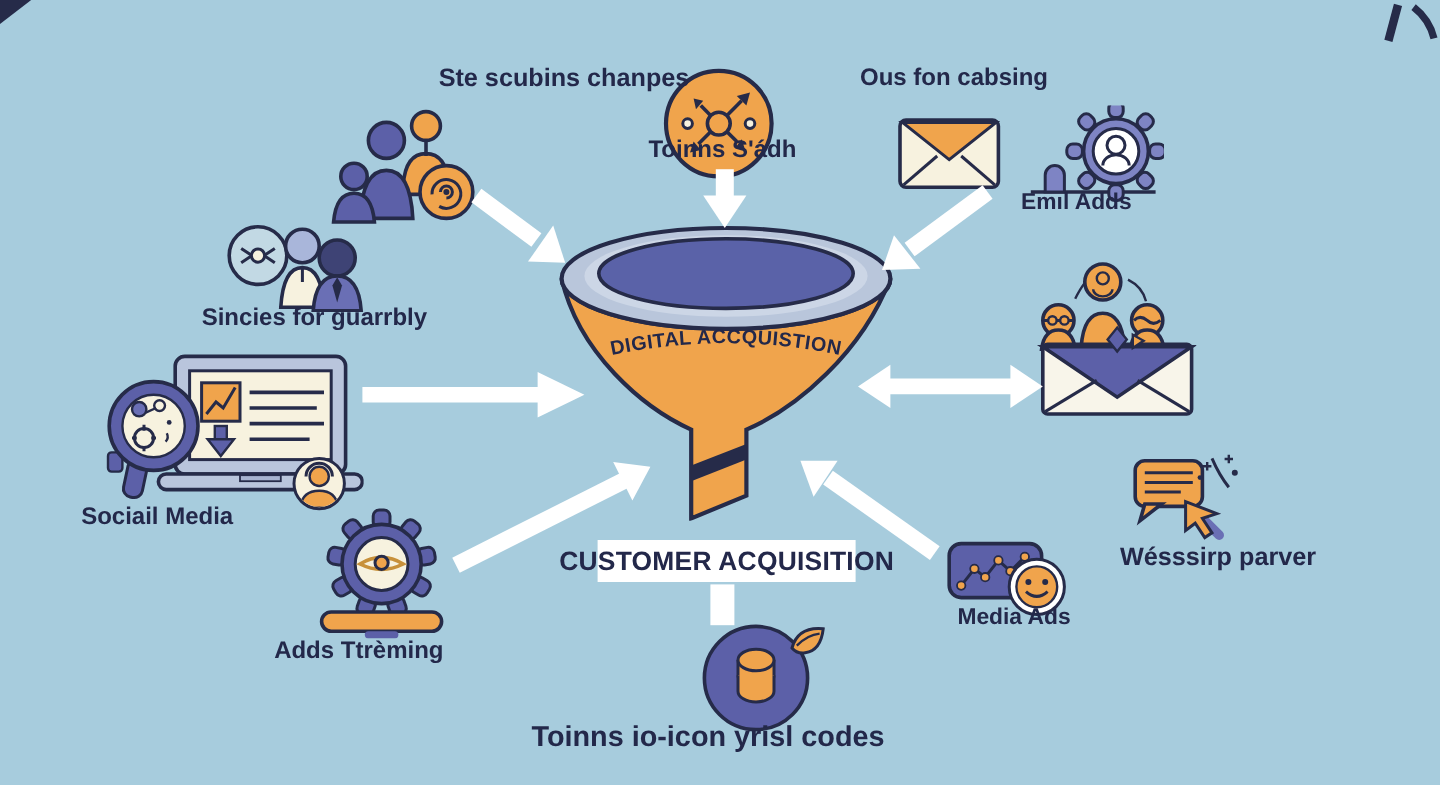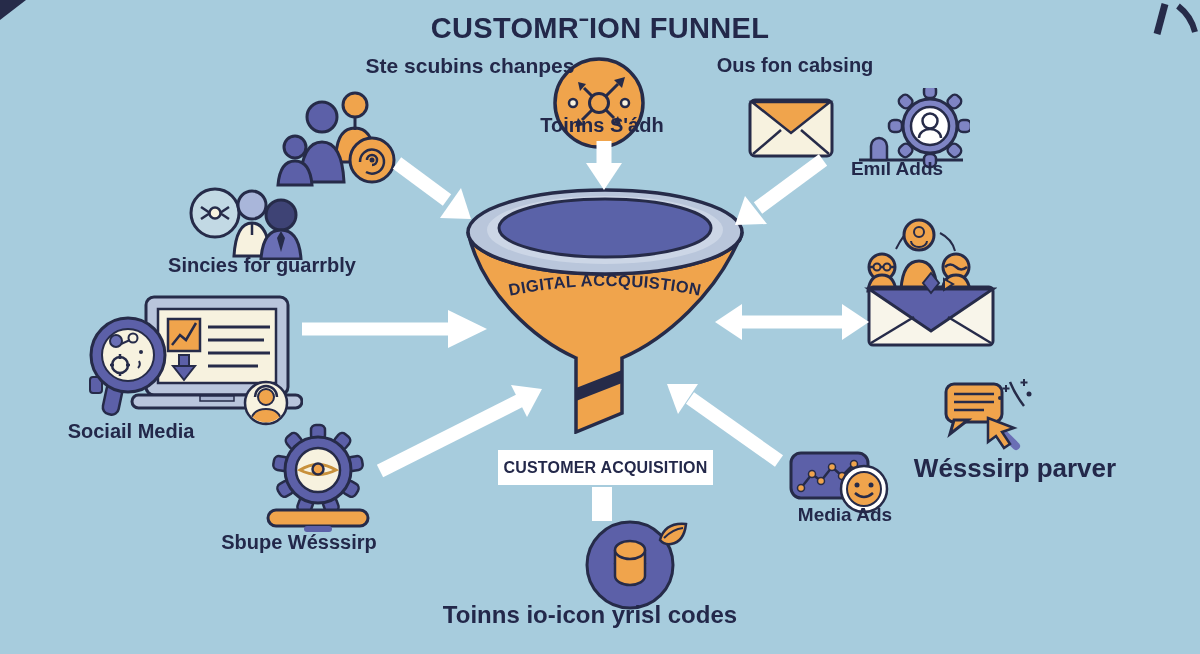--- a/index.html
+++ b/index.html
@@ -5,38 +5,37 @@
   html,body{margin:0;padding:0;background:#88aebf;}
   .canvas{position:relative;width:1200px;height:654px;background:#a7ccdd;overflow:hidden;
           font-family:"Liberation Sans",sans-serif;}
   .abs{position:absolute;}
   .title{position:absolute;left:50%;top:12px;transform:translateX(-50%);
          font-size:29px;font-weight:800;letter-spacing:.3px;color:#23284a;white-space:nowrap;}
   .lbl{position:absolute;transform:translateX(-50%);color:#23284a;font-weight:bold;
        font-size:20px;white-space:nowrap;}
   .tagbox{position:absolute;left:498px;top:450px;width:215px;height:35px;background:#ffffff;
           display:flex;align-items:center;justify-content:center;}
-  .tagbox span{font-size:16px;font-weight:bold;color:#23284a;letter-spacing:.2px;white-space:nowrap;}
+  .tagbox span{font-size:22px;font-weight:bold;color:#23284a;letter-spacing:.2px;white-space:nowrap;}
   svg{display:block;}
   #arrows{pointer-events:none;}
 </style>
 </head>
 <body>
 
 <div class="canvas">
 
   <svg class="abs" style="left:0;top:0" width="40" height="30">
     <polygon points="0,0 26,0 0,20" fill="#262b49"></polygon>
   </svg>
   <svg class="abs" style="left:1145px;top:0" width="55" height="45">
     <path d="M12 34 L20 4" stroke="#262b49" stroke-width="7" fill="none"></path>
     <path d="M33 6 Q46 16 50 32" stroke="#262b49" stroke-width="6" fill="none"></path>
   </svg>
 
-  <div class="title">CUSTOMRˉION FUNNEL</div>
 
   <svg class="abs" style="left:270px;top:90px" width="135" height="100" viewBox="0 0 135 100">
     <circle cx="85" cy="15" r="12" fill="#f0a44c" stroke="#262b49" stroke-width="3"></circle>
     <path d="M66 64 q2,-26 19,-26 q17,0 19,26 l0 8 h-38 z" fill="#f0a44c" stroke="#262b49" stroke-width="3"></path>
     <line x1="85" y1="27" x2="85" y2="40" stroke="#262b49" stroke-width="3"></line>
     <circle cx="52" cy="27" r="15" fill="#5c60a8" stroke="#262b49" stroke-width="3"></circle>
     <path d="M30 92 q2,-40 22,-40 q20,0 22,40 z" fill="#5c60a8" stroke="#262b49" stroke-width="3"></path>
     <circle cx="25" cy="57" r="11" fill="#5c60a8" stroke="#262b49" stroke-width="3"></circle>
     <path d="M8 95 q2,-24 17,-24 q15,0 17,24 z" fill="#5c60a8" stroke="#262b49" stroke-width="3"></path>
     <circle cx="102" cy="70" r="22" fill="#f0a44c" stroke="#262b49" stroke-width="3"></circle>
@@ -236,24 +235,24 @@
   <div class="tagbox">
     <span>CUSTOMER ACQUISITION</span>
   </div>
 
   <div class="lbl" style="left:470px;top:54px;font-size:21px">Ste scubins chanpes</div>
   <div class="lbl" style="left:795px;top:54px">Ous fon cabsing</div>
   <div class="lbl" style="left:602px;top:114px">Toinns S'ádh</div>
   <div class="lbl" style="left:897px;top:158px;font-size:19px">Emıl Adds</div>
   <div class="lbl" style="left:262px;top:254px">Sincies for guarrbly</div>
   <div class="lbl" style="left:131px;top:420px">Sociail Media</div>
-  <div class="lbl" style="left:299px;top:531px">Sbupe Wésssirp</div>
+  <div class="lbl" style="left:299px;top:531px">Adds Ttrèming</div>
   <div class="lbl" style="left:590px;top:601px;font-size:24px">Toinns io-icon yrisl codes</div>
   <div class="lbl" style="left:845px;top:504px;font-size:19px">Media Ads</div>
-  <div class="lbl" style="left:1015px;top:453px;font-size:26px">Wésssirp parver</div>
+  <div class="lbl" style="left:1015px;top:453px;font-size:21px">Wésssirp parver</div>
 
   <svg id="arrows" class="abs" style="left:0;top:0" width="1200" height="654" viewBox="0 0 1200 654">
     <g fill="#ffffff" stroke="none">
       <line x1="397" y1="163" x2="447" y2="200" stroke="#ffffff" stroke-width="14"></line>
       <polygon points="471,219 440,218 461,188"></polygon>
     </g>
     <g fill="#ffffff">
       <line x1="604" y1="141" x2="604" y2="166" stroke="#ffffff" stroke-width="15"></line>
       <polygon points="604,190 586,163 622,163"></polygon>
     </g>

